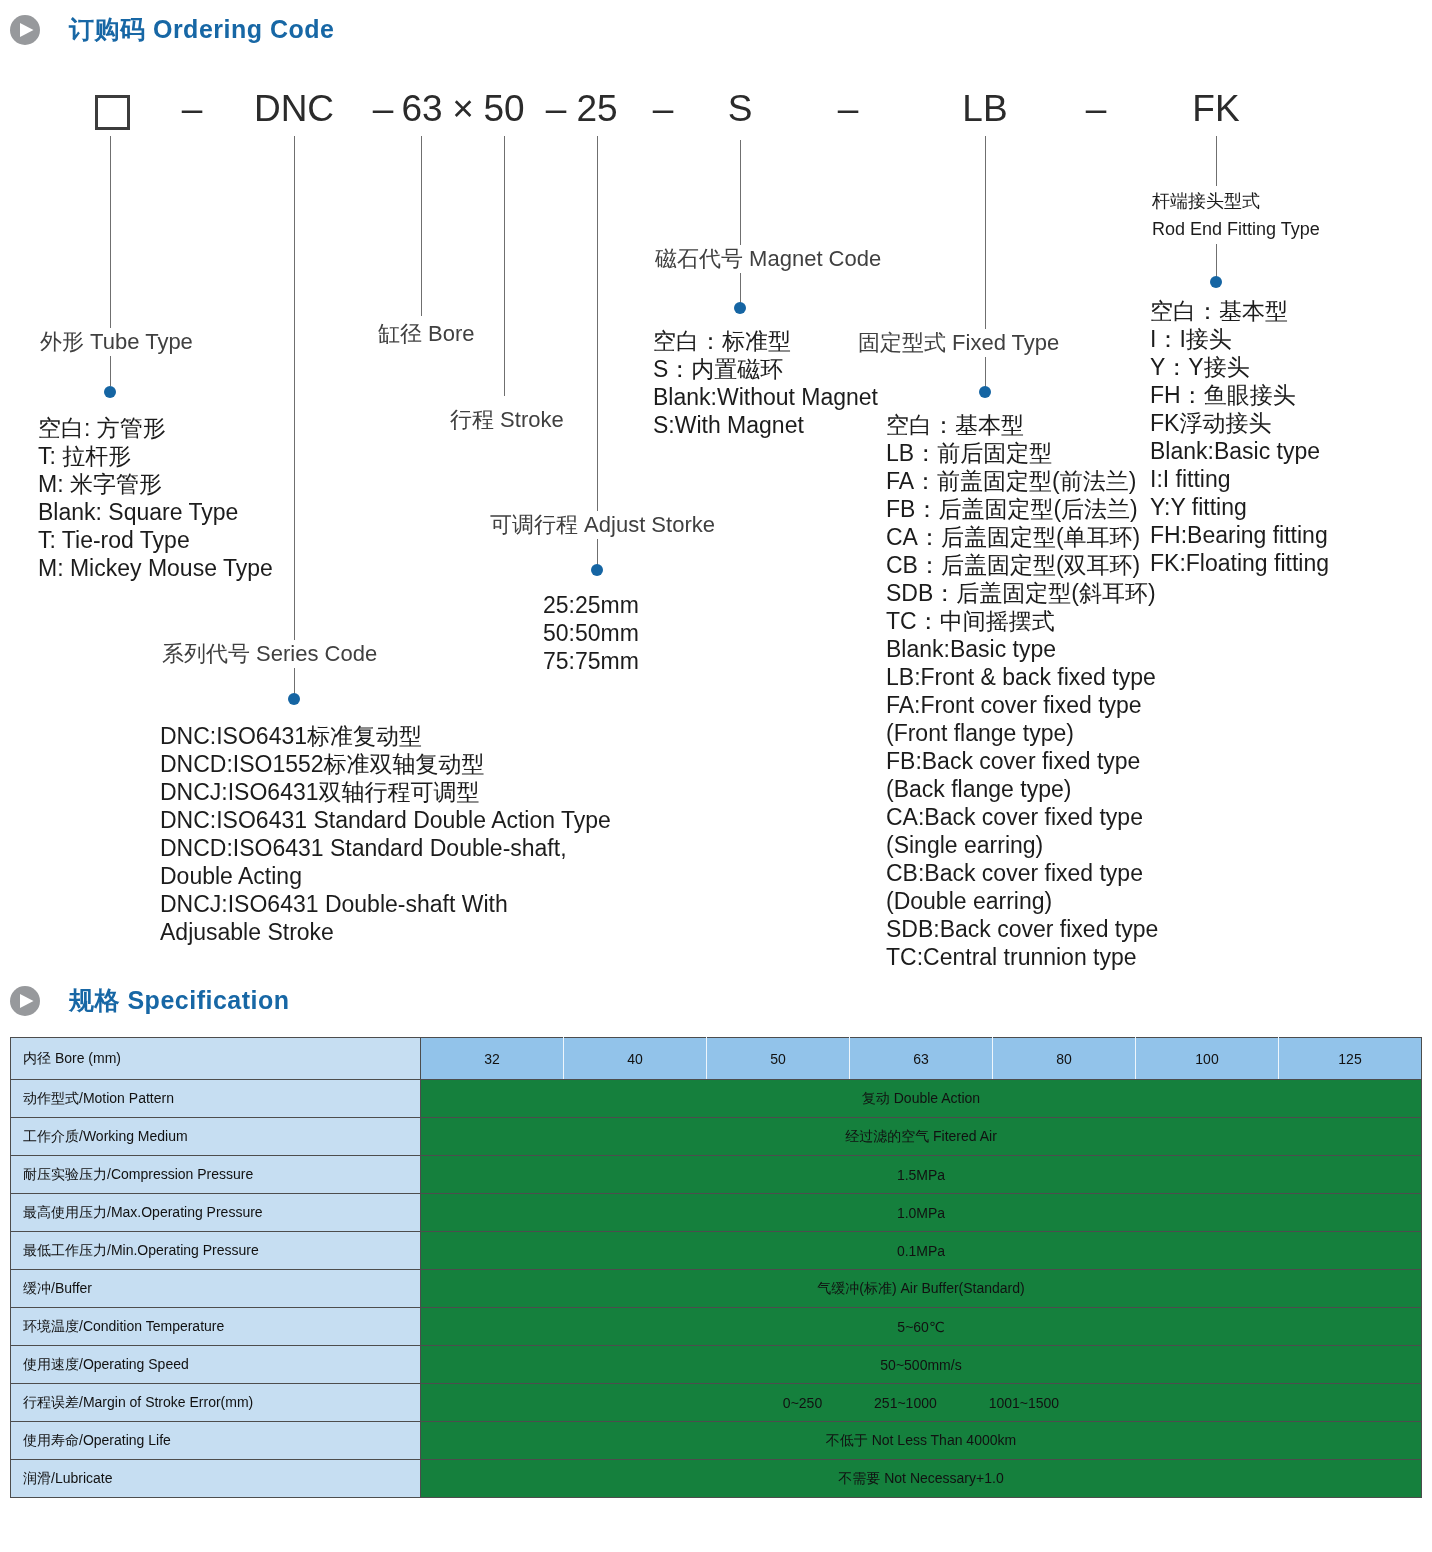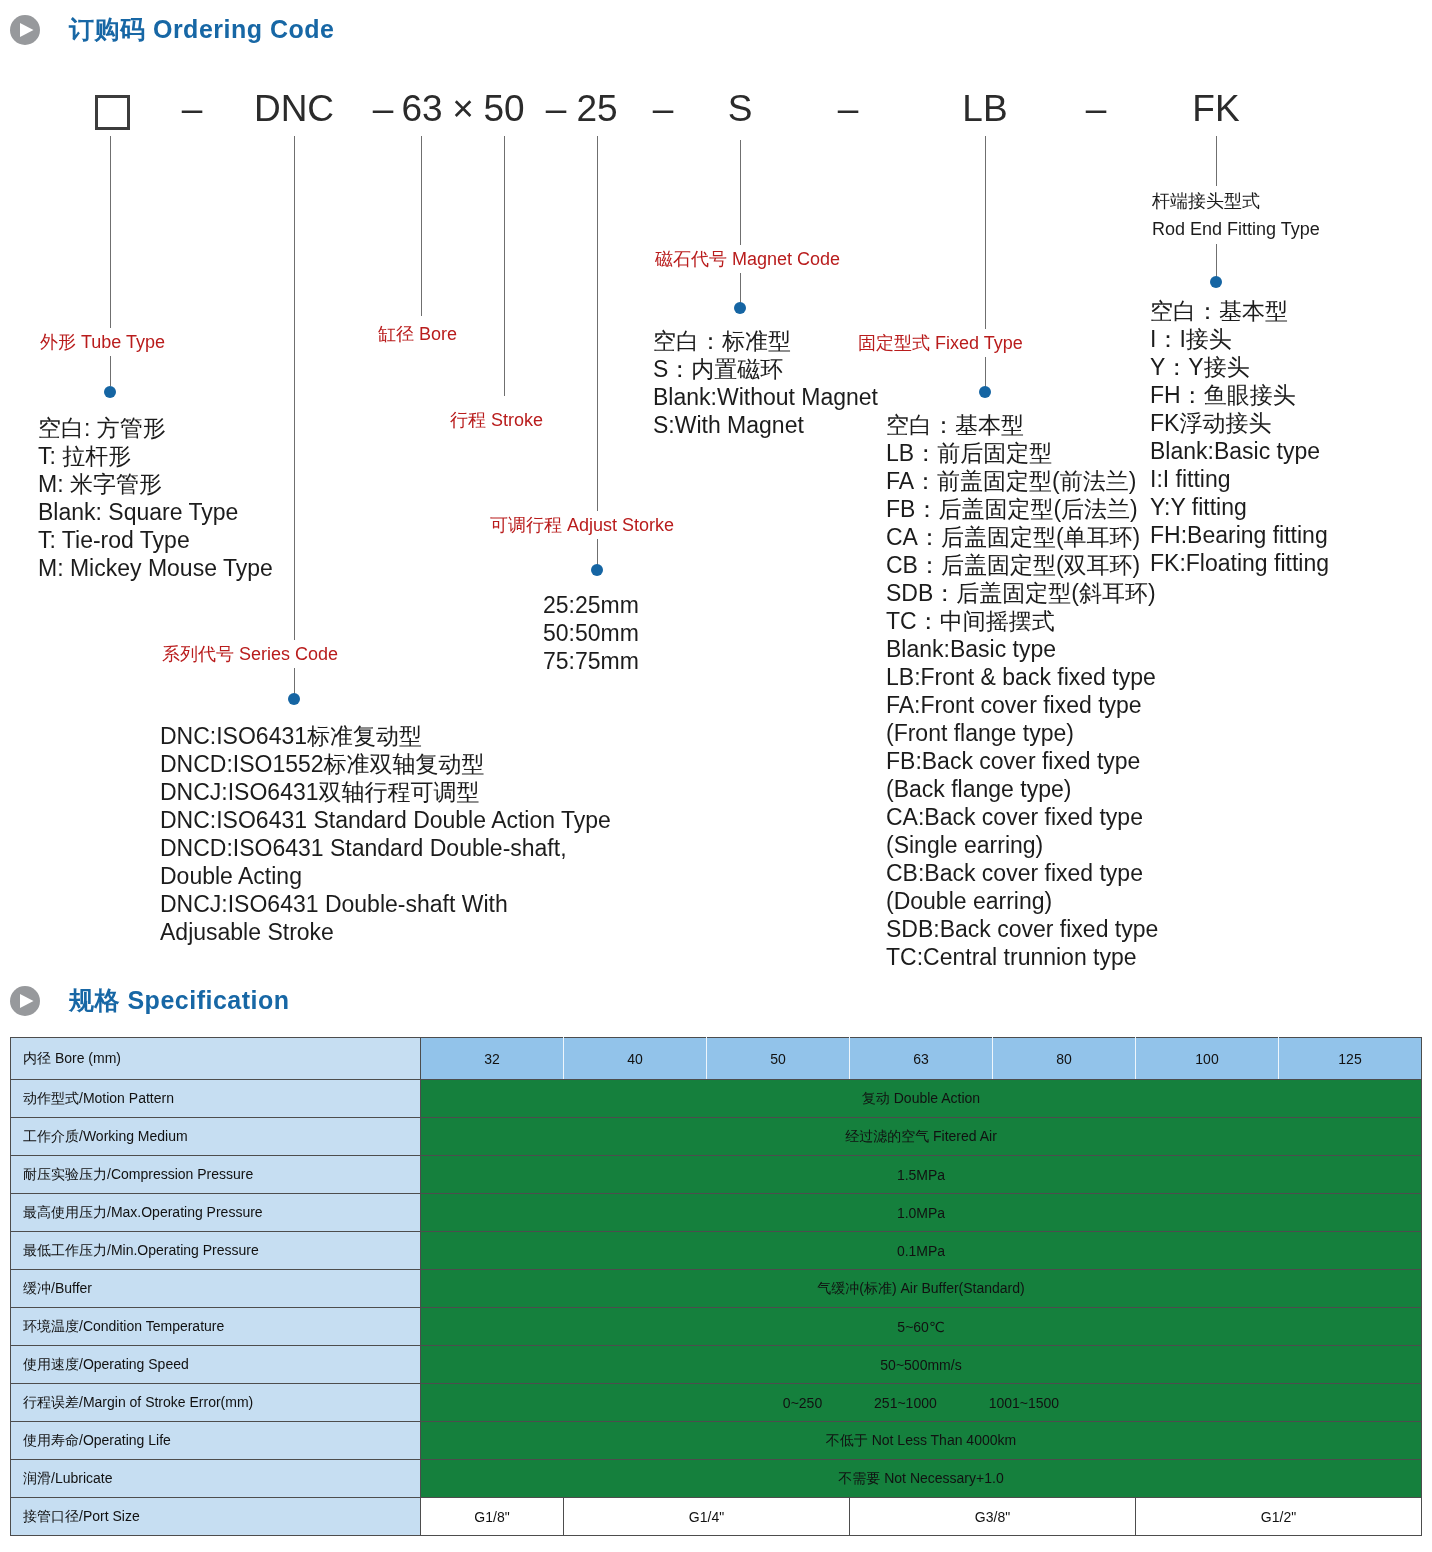--- a/index.html
+++ b/index.html
@@ -8,21 +8,21 @@
 
   .sec-head{position:absolute;left:10px;display:flex;align-items:center;gap:29px;}
   .sec-title{color:#1767a5;font-size:25px;font-weight:bold;letter-spacing:.5px;white-space:nowrap;}
   .sec-icon{display:block;width:30px;height:30px;}
 
   .code-seg{position:absolute;top:88px;transform:translateX(-50%);font-size:37px;color:#2b2b2b;white-space:nowrap;}
   .code-box{position:absolute;left:95px;top:95px;width:29px;height:29px;border:3px solid #3c3c3c;background:#fff;}
 
   .vline{position:absolute;width:1px;background:#6f6f6f;}
   .dot{position:absolute;width:12px;height:12px;border-radius:50%;background:#1565a3;}
-  .lbl{position:absolute;font-size:18px;line-height:26px;background:#ffffff;white-space:nowrap;padding:1px 2px;color:#b91c1c;}
+  .lbl{position:absolute;font-size:22px;line-height:26px;background:#ffffff;white-space:nowrap;padding:1px 2px;color:#404040;}
   .lbl2{position:absolute;font-size:18px;line-height:28px;background:#ffffff;white-space:nowrap;padding:1px 2px;color:#1c1c1c;}
   .list{position:absolute;font-size:23px;line-height:28px;white-space:nowrap;color:#1c1c1c;}
 
   #spec-table{position:absolute;left:10px;top:1037px;width:1412px;border-collapse:collapse;table-layout:fixed;font-size:14px;color:#111;border:1.5px solid #4d4d4d;}
   #spec-table td{border-top:1px solid #4d4d4d;border-bottom:1px solid #4d4d4d;height:37px;text-align:center;padding:0;overflow:hidden;white-space:nowrap;}
   #spec-table tr.hdr td{height:41px;}
   #spec-table td.label{background:#c6def2;text-align:left;padding-left:12px;border-right:1px solid #4d4d4d;}
   #spec-table td.bore{background:#92c3ea;border-right:1px solid #eef6fc;}
   #spec-table td.bore:last-child{border-right:none;}
   #spec-table td.val{background:#15803d;}
@@ -216,23 +216,16 @@
         </td>
       </tr>
       <tr>
         <td class="label">使用寿命/Operating Life</td>
         <td class="val" colspan="7">不低于 Not Less Than 4000km</td>
       </tr>
       <tr>
         <td class="label">润滑/Lubricate</td>
         <td class="val" colspan="7">不需要 Not Necessary+1.0</td>
       </tr>
-      <tr>
-        <td class="label">接管口径/Port Size</td>
-        <td class="port" colspan="1">G1/8"</td>
-        <td class="port" colspan="2">G1/4"</td>
-        <td class="port" colspan="2">G3/8"</td>
-        <td class="port" colspan="2">G1/2"</td>
-      </tr>
     </tbody>
   </table>
 
 </div>
 
 </body></html>

